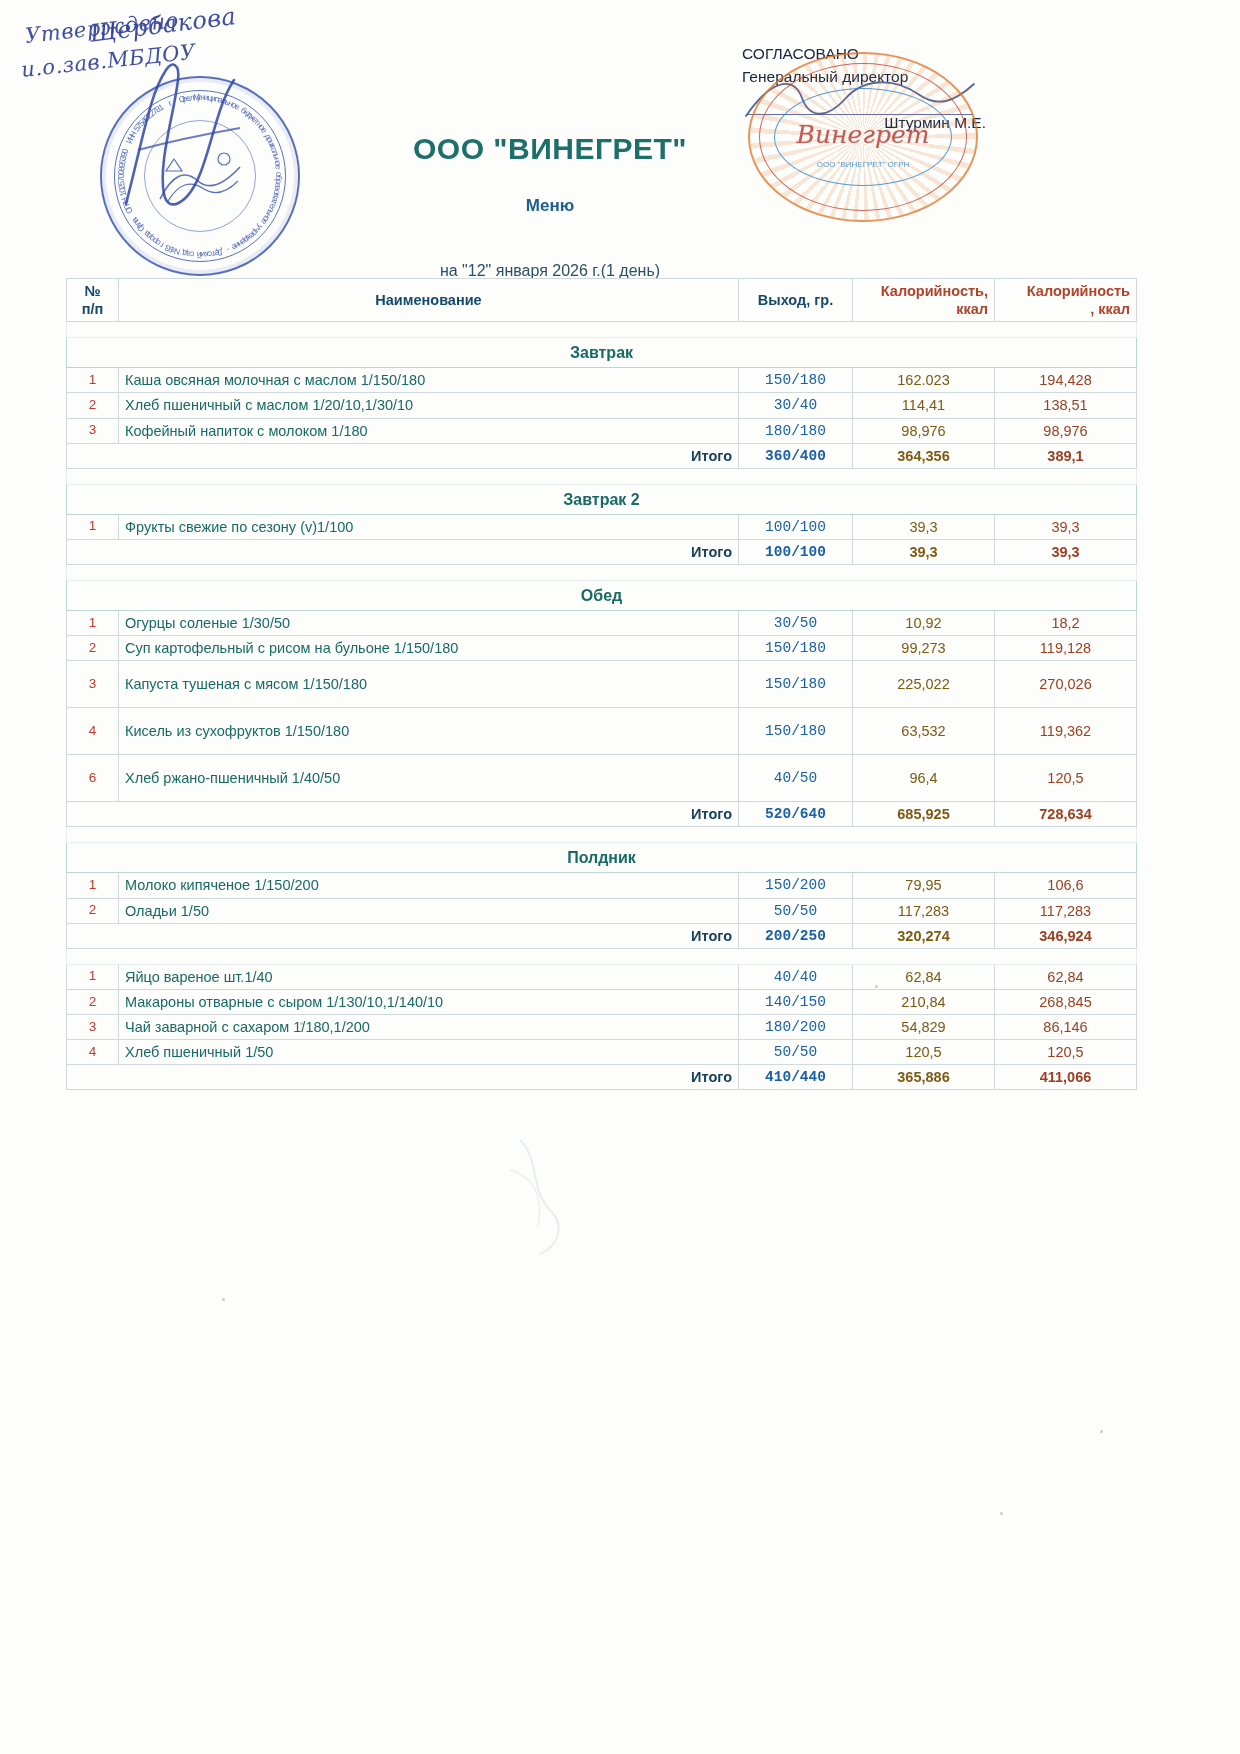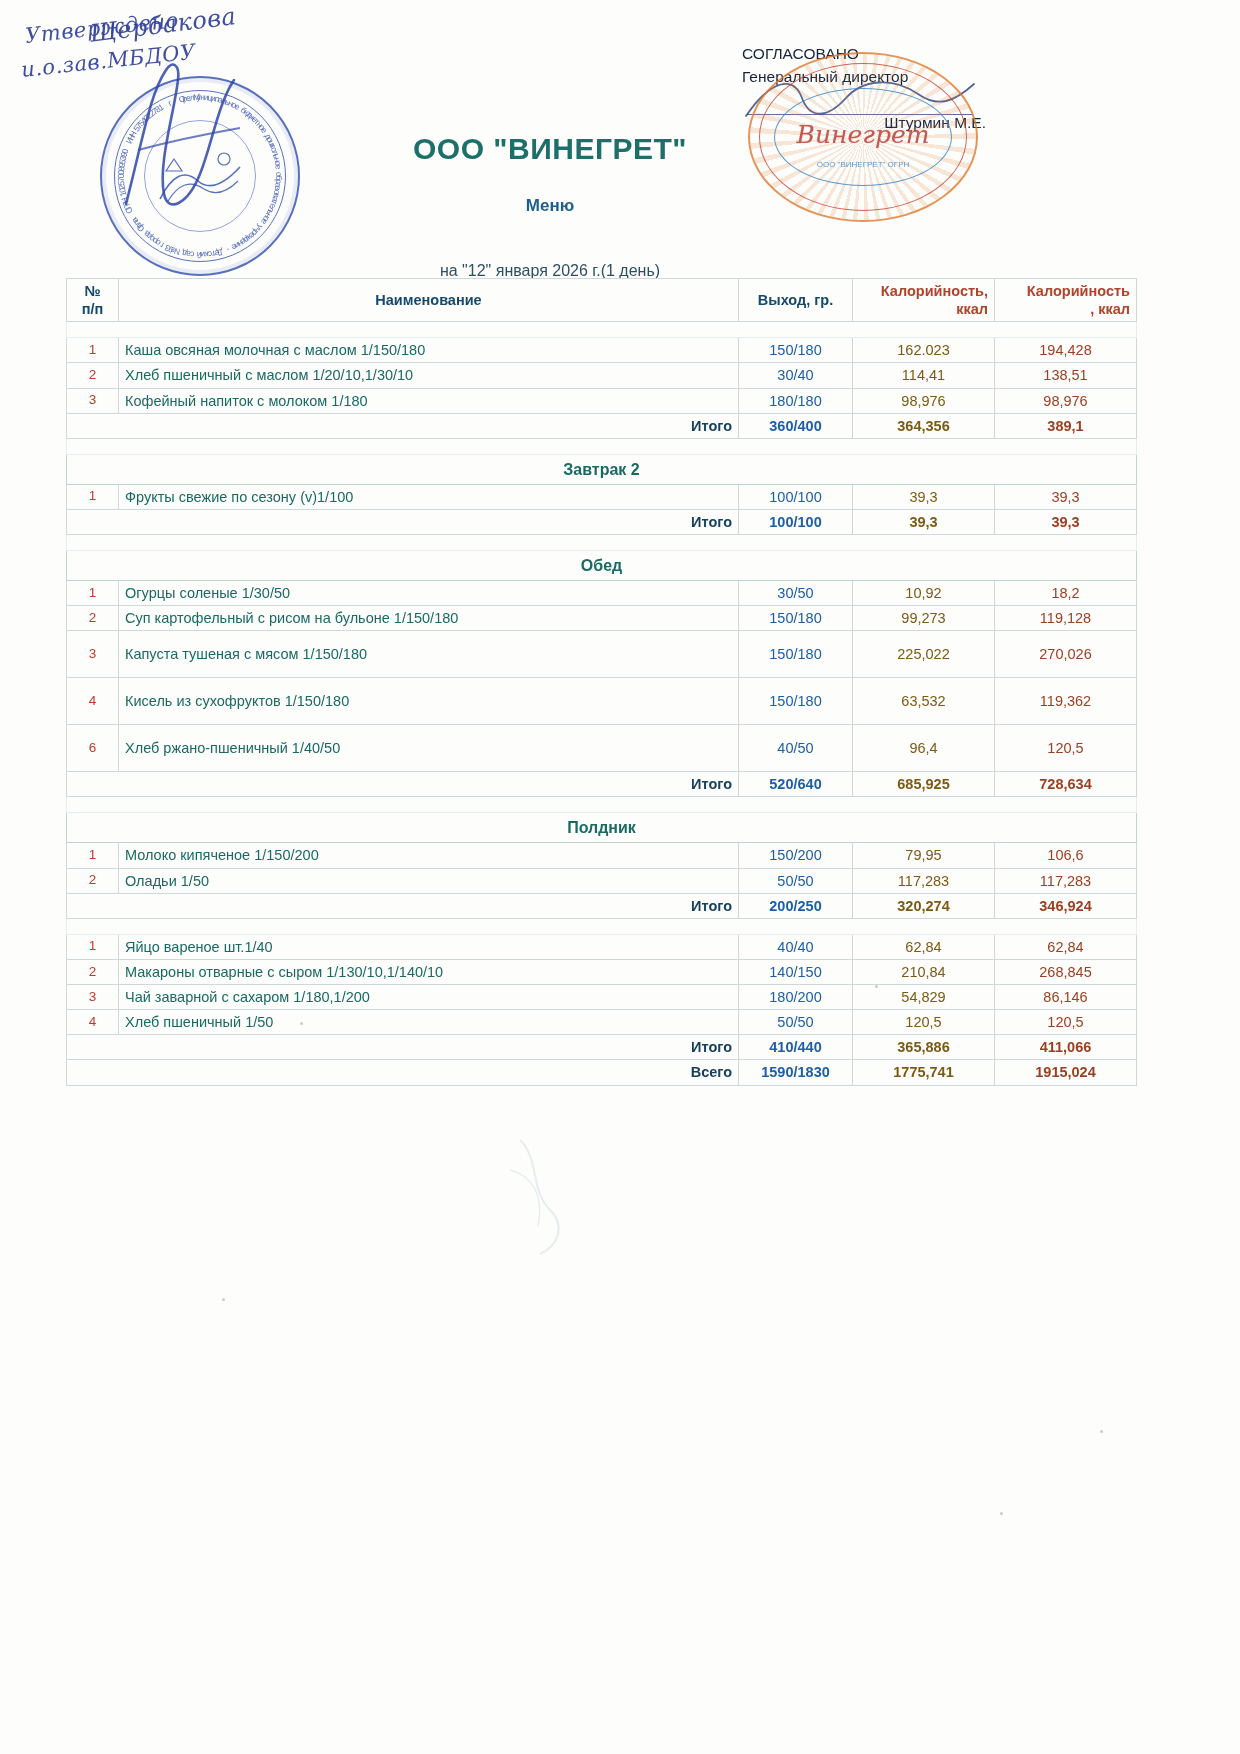--- a/index.html
+++ b/index.html
@@ -277,20 +277,21 @@
   }
   .row-name {
     color: #186a63;
     border-color: #a8cfcb;
     font-size: 14.5px;
   }
   .row-out {
     text-align: center;
     color: #1a5fa8;
     border-color: #9cc0e2;
+    font-family: Liberation Mono, monospace;
   }
   .row-k1 {
     text-align: center;
     color: #7c5a13;
     border-color: #d8c79a;
   }
   .row-k2 {
     text-align: center;
     color: #9a3f22;
     border-color: #e0b7a6;
@@ -553,20 +554,23 @@
           <th class="kcal">
             <span>Калорийность</span><br>
             <span>, ккал</span>
           </th>
         </tr>
       </thead>
       <tbody id="menu-body">
           <tr class="spacer">
             <td colspan="5"></td>
           </tr>
+          <tr class="section">
+            <td colspan="5">Завтрак</td>
+          </tr>
           <tr>
             <td class="row-num">1</td>
             <td class="row-name">Каша овсяная молочная с маслом  1/150/180</td>
             <td class="row-out">150/180</td>
             <td class="row-k1">162.023</td>
             <td class="row-k2">194,428</td>
           </tr>
           <tr>
             <td class="row-num">2</td>
             <td class="row-name">Хлеб пшеничный с маслом  1/20/10,1/30/10</td>
@@ -709,26 +713,20 @@
             <td class="row-out">50/50</td>
             <td class="row-k1">120,5</td>
             <td class="row-k2">120,5</td>
           </tr>
           <tr class="total">
             <td colspan="2" class="total-label">Итого</td>
             <td class="row-out">410/440</td>
             <td class="row-k1">365,886</td>
             <td class="row-k2">411,066</td>
           </tr>
-          <tr class="total">
-            <td colspan="2" class="total-label">Всего</td>
-            <td class="row-out">1590/1830</td>
-            <td class="row-k1">1775,741</td>
-            <td class="row-k2">1915,024</td>
-          </tr>
         </tbody>
     </table>
   </div>
 
   <svg class="faint-mark" viewBox="0 0 120 130" aria-hidden="true">
     <path d="M20 10 C40 30, 30 60, 50 80 C66 96, 58 116, 40 124" fill="none" stroke="#7fa9bb" stroke-width="2"></path>
     <path d="M10 40 C32 46, 44 64, 38 96" fill="none" stroke="#7fa9bb" stroke-width="1.4"></path>
   </svg>
 
   <span class="speck" style="left:300px; top:1022px;"></span>

